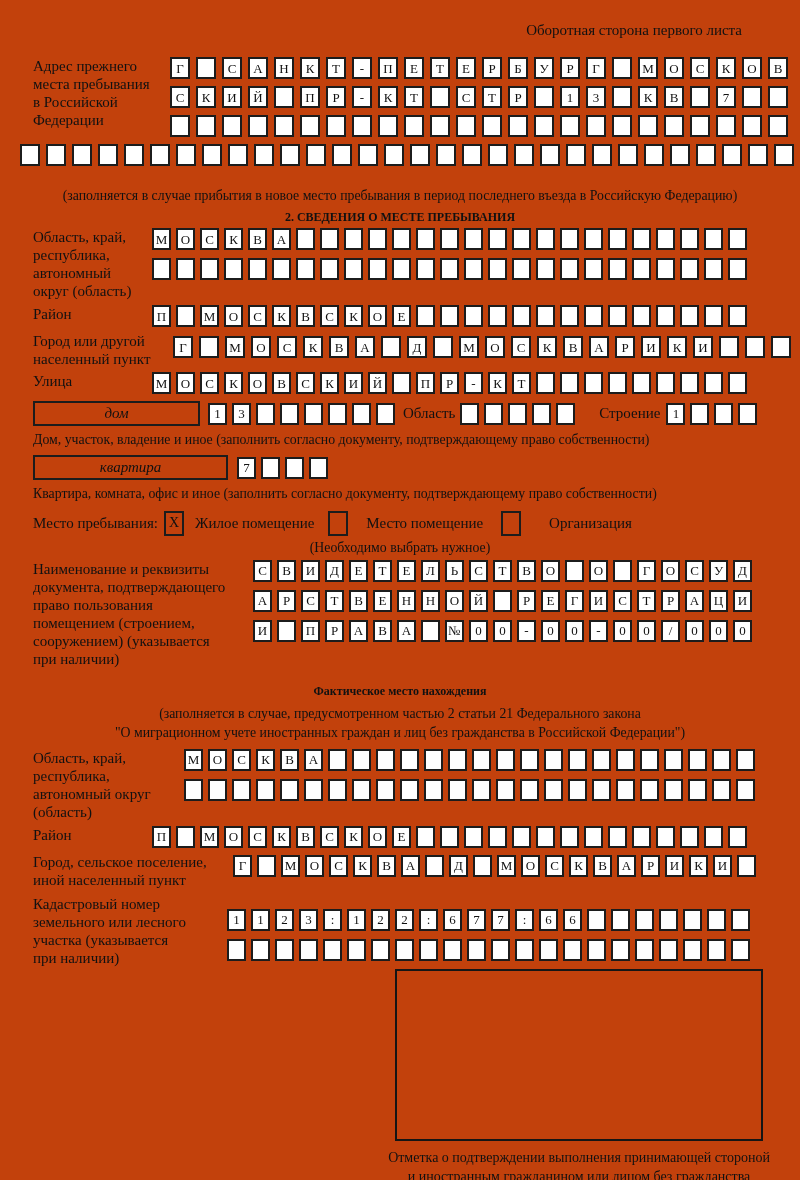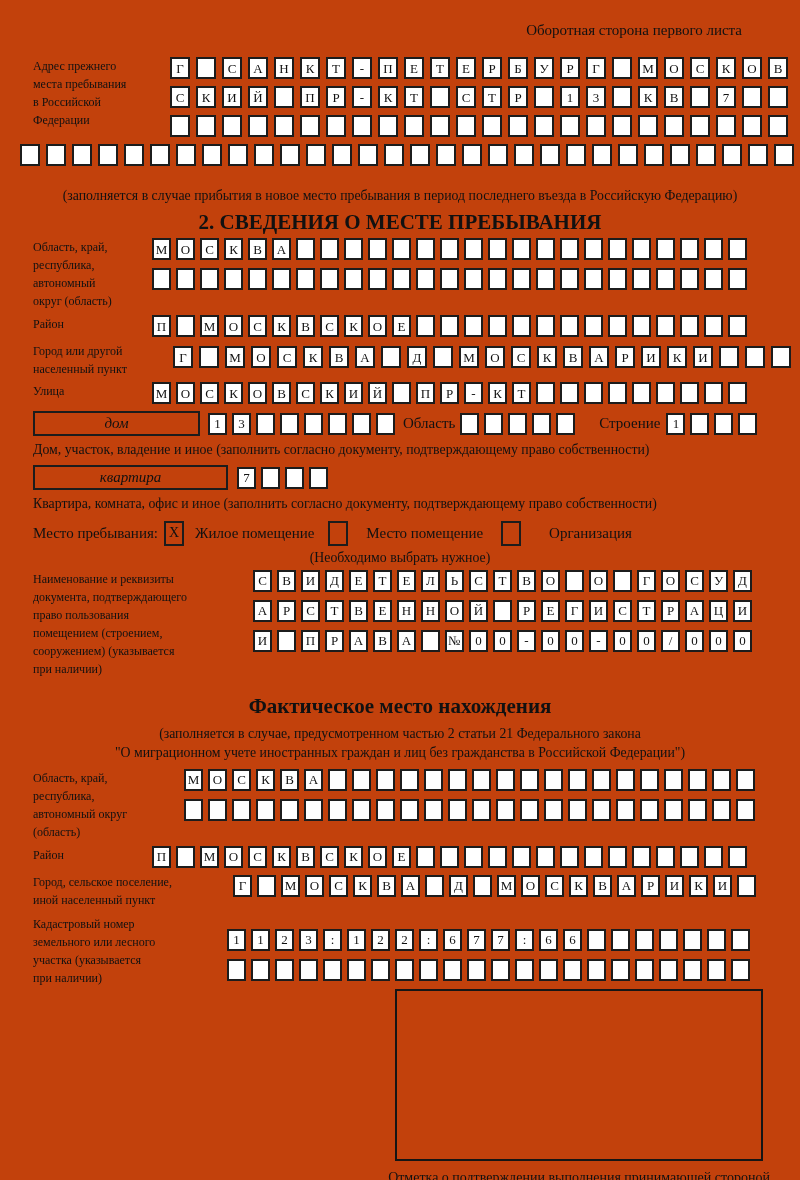--- a/index.html
+++ b/index.html
@@ -3,34 +3,34 @@
 <meta charset="utf-8">
 <style>
   * { box-sizing: border-box; margin: 0; padding: 0; }
   html,body { background:#ffffff; }
   body { width:800px; margin:0 auto; font-family:"Liberation Serif", serif; color:#111; }
   .page { position:relative; width:800px; height:1180px; overflow:hidden; background:#c2410c; }
 
   .corner { padding:22px 58px 0 0; text-align:right; font-size:15px; }
 
   .field { display:flex; align-items:flex-start; padding-left:33px; }
-  .label { font-size:12px; line-height:18px; white-space:pre-line; flex:0 0 auto;font-family:Liberation Serif, serif; }
+  .label { font-size:15px; line-height:18px; white-space:pre-line; flex:0 0 auto;font-family:Liberation Serif, serif; }
 
   .cellrow { display:flex; gap:6px; }
   .cellrow.sm { gap:5px; }
   .cell { flex:0 0 auto; width:20px; height:22px; border:2px solid #1c1c1c;
           display:flex; align-items:center; justify-content:center;
           font-size:13px; line-height:1; background:#fff; }
   .sm .cell { width:19px; }
   .mb8 { margin-bottom:8px; }
   .mb7 { margin-bottom:7px; }
 
   .caption { font-size:13.8px; line-height:1.25; }
   .center { text-align:center; }
-  .h2 { text-align:center; font-weight:bold; font-size:21px; margin-top:6px; }
+  .h2 { text-align:center; font-weight:bold; font-size:12px; margin-top:6px; }
 
   .inline-row { display:flex; align-items:center; padding-left:33px; }
   .bigbox { height:25px; border:2px solid #1c1c1c; display:flex; align-items:center; justify-content:center; font-size:15px;font-style:italic; }
   .slabel { font-size:15px; }
   .checkbox { flex:0 0 auto; width:20px; height:25px; border:2px solid #1c1c1c;
               display:flex; align-items:center; justify-content:center; font-size:14px; }
 
   .subtitle { text-align:center; font-size:13.8px; line-height:19px; white-space:pre-line; }
 
   .stamp-box { width:368px; height:172px; border:2px solid #151515; margin:2px 0 0 395px; }

